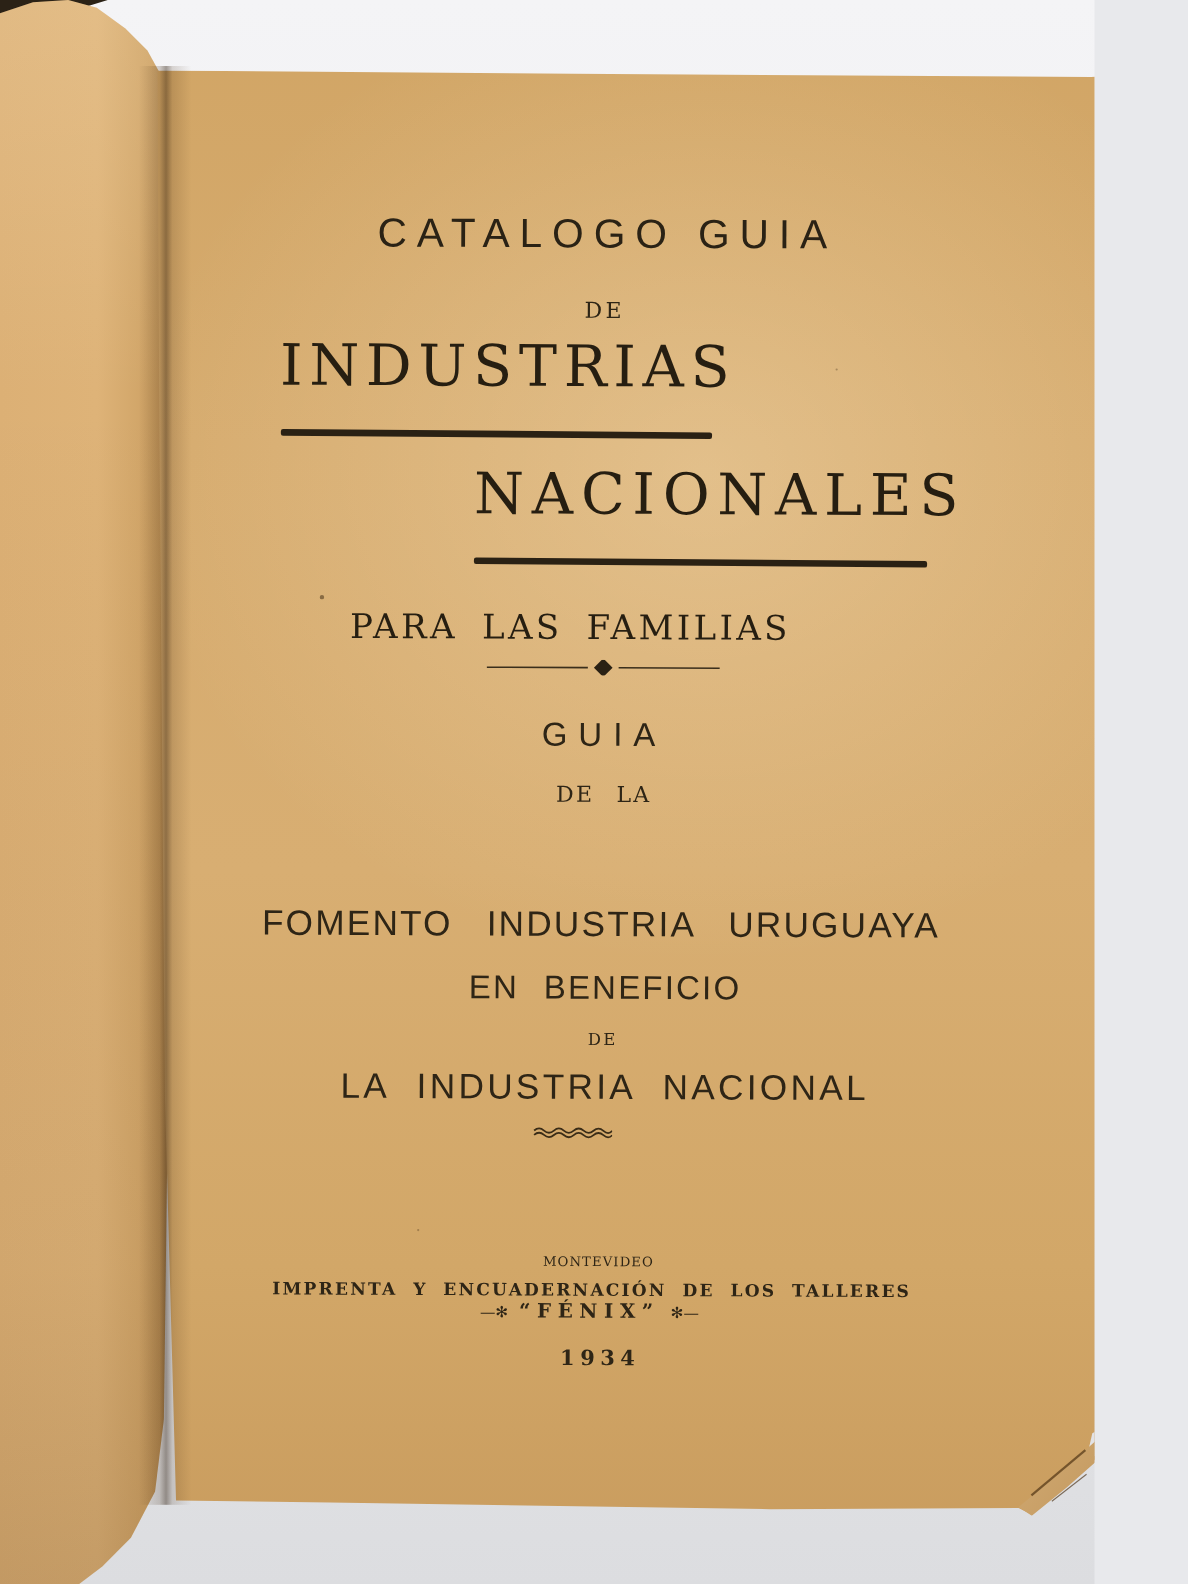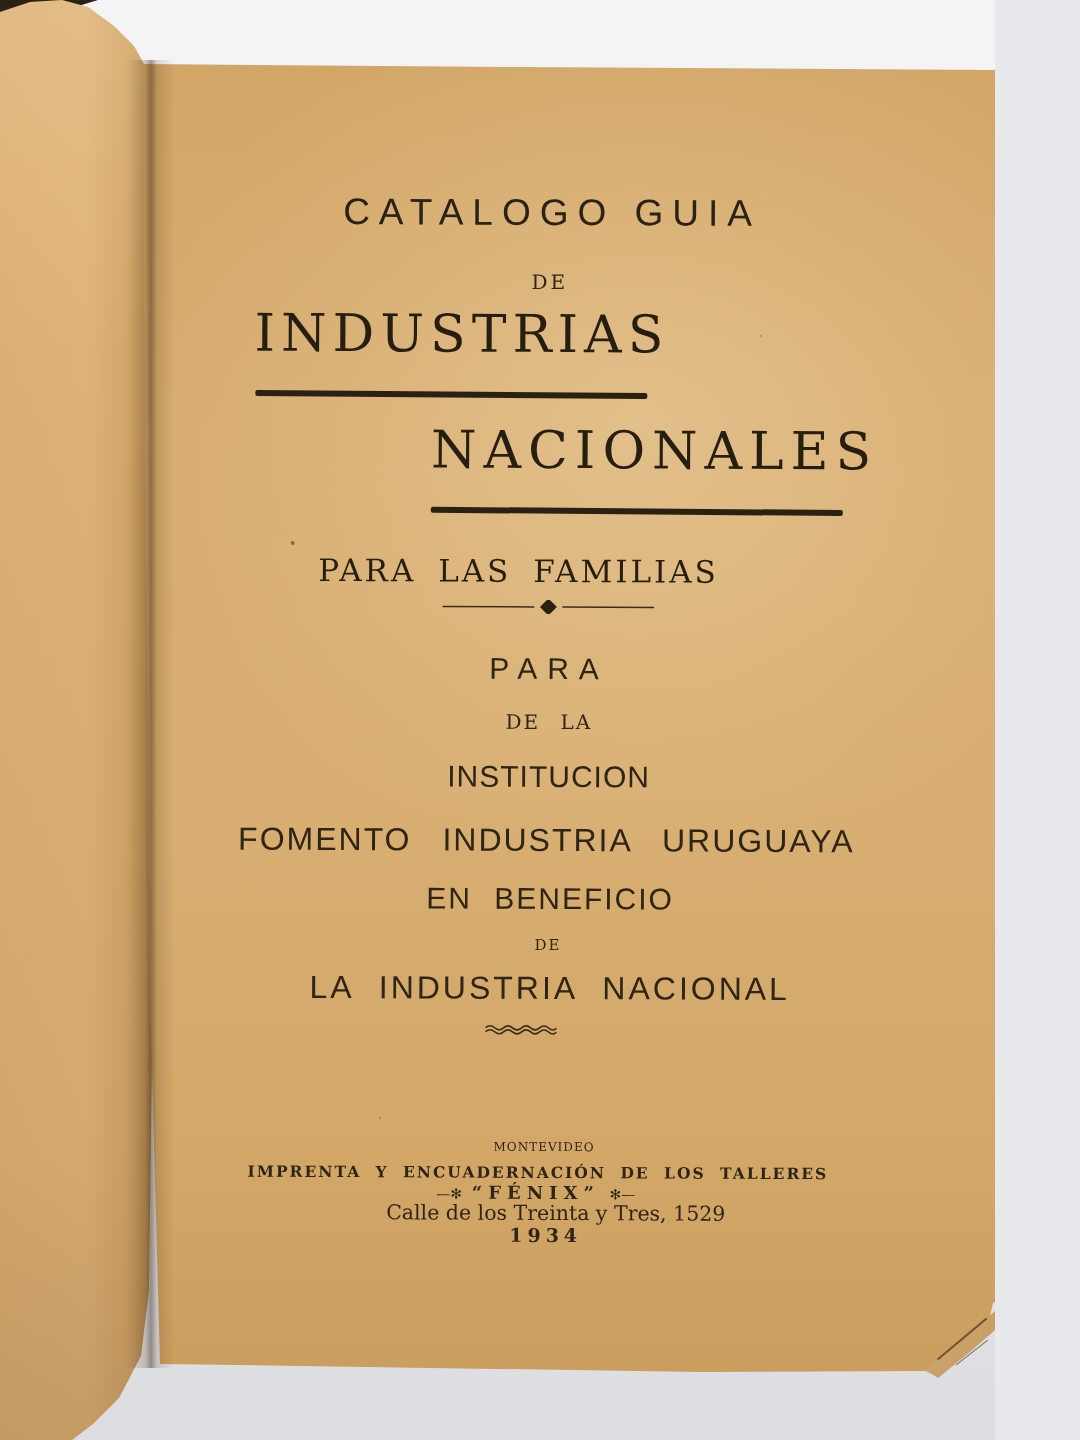--- a/index.html
+++ b/index.html
@@ -91,25 +91,24 @@
     <div class="rule" style="left:430px;top:508px;width:412px;height:6px;transform:rotate(0.2deg);"></div>
 
     <div class="t serif c" style="left:518px;top:556px;font-size:31px;letter-spacing:3px;word-spacing:9px;color:#261e11;">PARA LAS FAMILIAS</div>
 
     <svg class="abs" style="left:442px;top:600px;" width="212" height="14" viewBox="0 0 212 14">
       <line x1="0" y1="7" x2="92" y2="7" stroke="#3a2e1b" stroke-width="1.4"></line>
       <line x1="120" y1="7" x2="212" y2="7" stroke="#3a2e1b" stroke-width="1.4"></line>
       <rect x="100" y="1" width="12" height="12" transform="rotate(45 106 7)" fill="#2a2114"></rect>
     </svg>
 
-    <div class="t sans c" style="left:549px;top:654px;font-size:30px;letter-spacing:10px;">PARA</div>
+    <div class="t sans c" style="left:549px;top:654px;font-size:30px;letter-spacing:10px;">GUIA</div>
 
     <div class="t serif c" style="left:549px;top:712px;font-size:20px;letter-spacing:2px;word-spacing:12px;text-align:right;">DE LA</div>
 
-    <div class="t sans c" style="left:549px;top:762px;font-size:30px;letter-spacing:1px;">INSTITUCION</div>
 
     <div class="t sans c" style="left:547px;top:824px;font-size:32px;letter-spacing:2px;word-spacing:20px;">FOMENTO INDUSTRIA URUGUAYA</div>
 
     <div class="t sans c" style="left:551px;top:884px;font-size:30px;letter-spacing:2px;word-spacing:12px;">EN BENEFICIO</div>
 
     <div class="t serif c" style="left:549px;top:938px;font-size:15px;letter-spacing:2px;">DE</div>
 
     <div class="t sans c" style="left:551px;top:972px;font-size:32px;letter-spacing:3px;word-spacing:14px;">LA INDUSTRIA NACIONAL</div>
 
     <svg class="abs" style="left:486px;top:1024px;" width="72" height="12" viewBox="0 0 72 12">
@@ -120,21 +119,20 @@
     <div class="t serif c" style="left:546px;top:1141px;font-size:12px;letter-spacing:1px;">MONTEVIDEO</div>
 
     <div class="t serif c" style="left:540px;top:1165px;font-size:15.5px;font-weight:bold;letter-spacing:2px;word-spacing:7px;">IMPRENTA Y ENCUADERNACIÓN DE LOS TALLERES</div>
 
     <div class="t serif c" style="left:538px;top:1184px;font-size:18px;">
       <span style="font-size:14px;letter-spacing:0;">—✻</span>
       <span style="font-weight:bold;letter-spacing:6px;margin:0 4px;">“FÉNIX”</span>
       <span style="font-size:14px;letter-spacing:0;">✻—</span>
     </div>
 
-    <div class="t serif c" style="left:558px;top:1203px;font-size:20.5px;">Calle de los Treinta y Tres, 1529</div>
 
     <div class="t serif c" style="left:548px;top:1226px;font-size:19px;letter-spacing:5px;font-weight:bold;">1934</div>
 
     <div class="speck"></div>
   </div>
 
   <div class="abs torn-notch"></div>
   <div class="abs torn-flap"></div>
   <div class="abs crease crease1"></div>
   <div class="abs crease crease2"></div>

